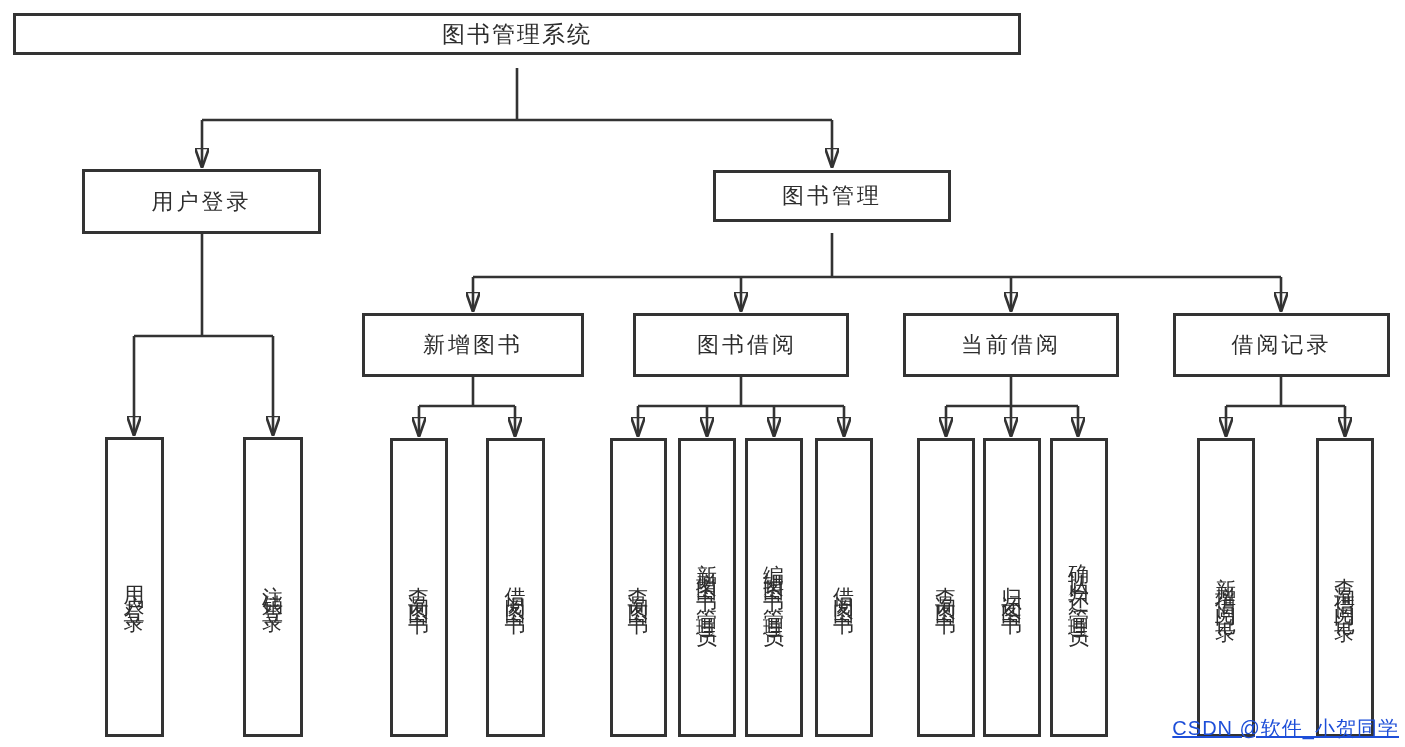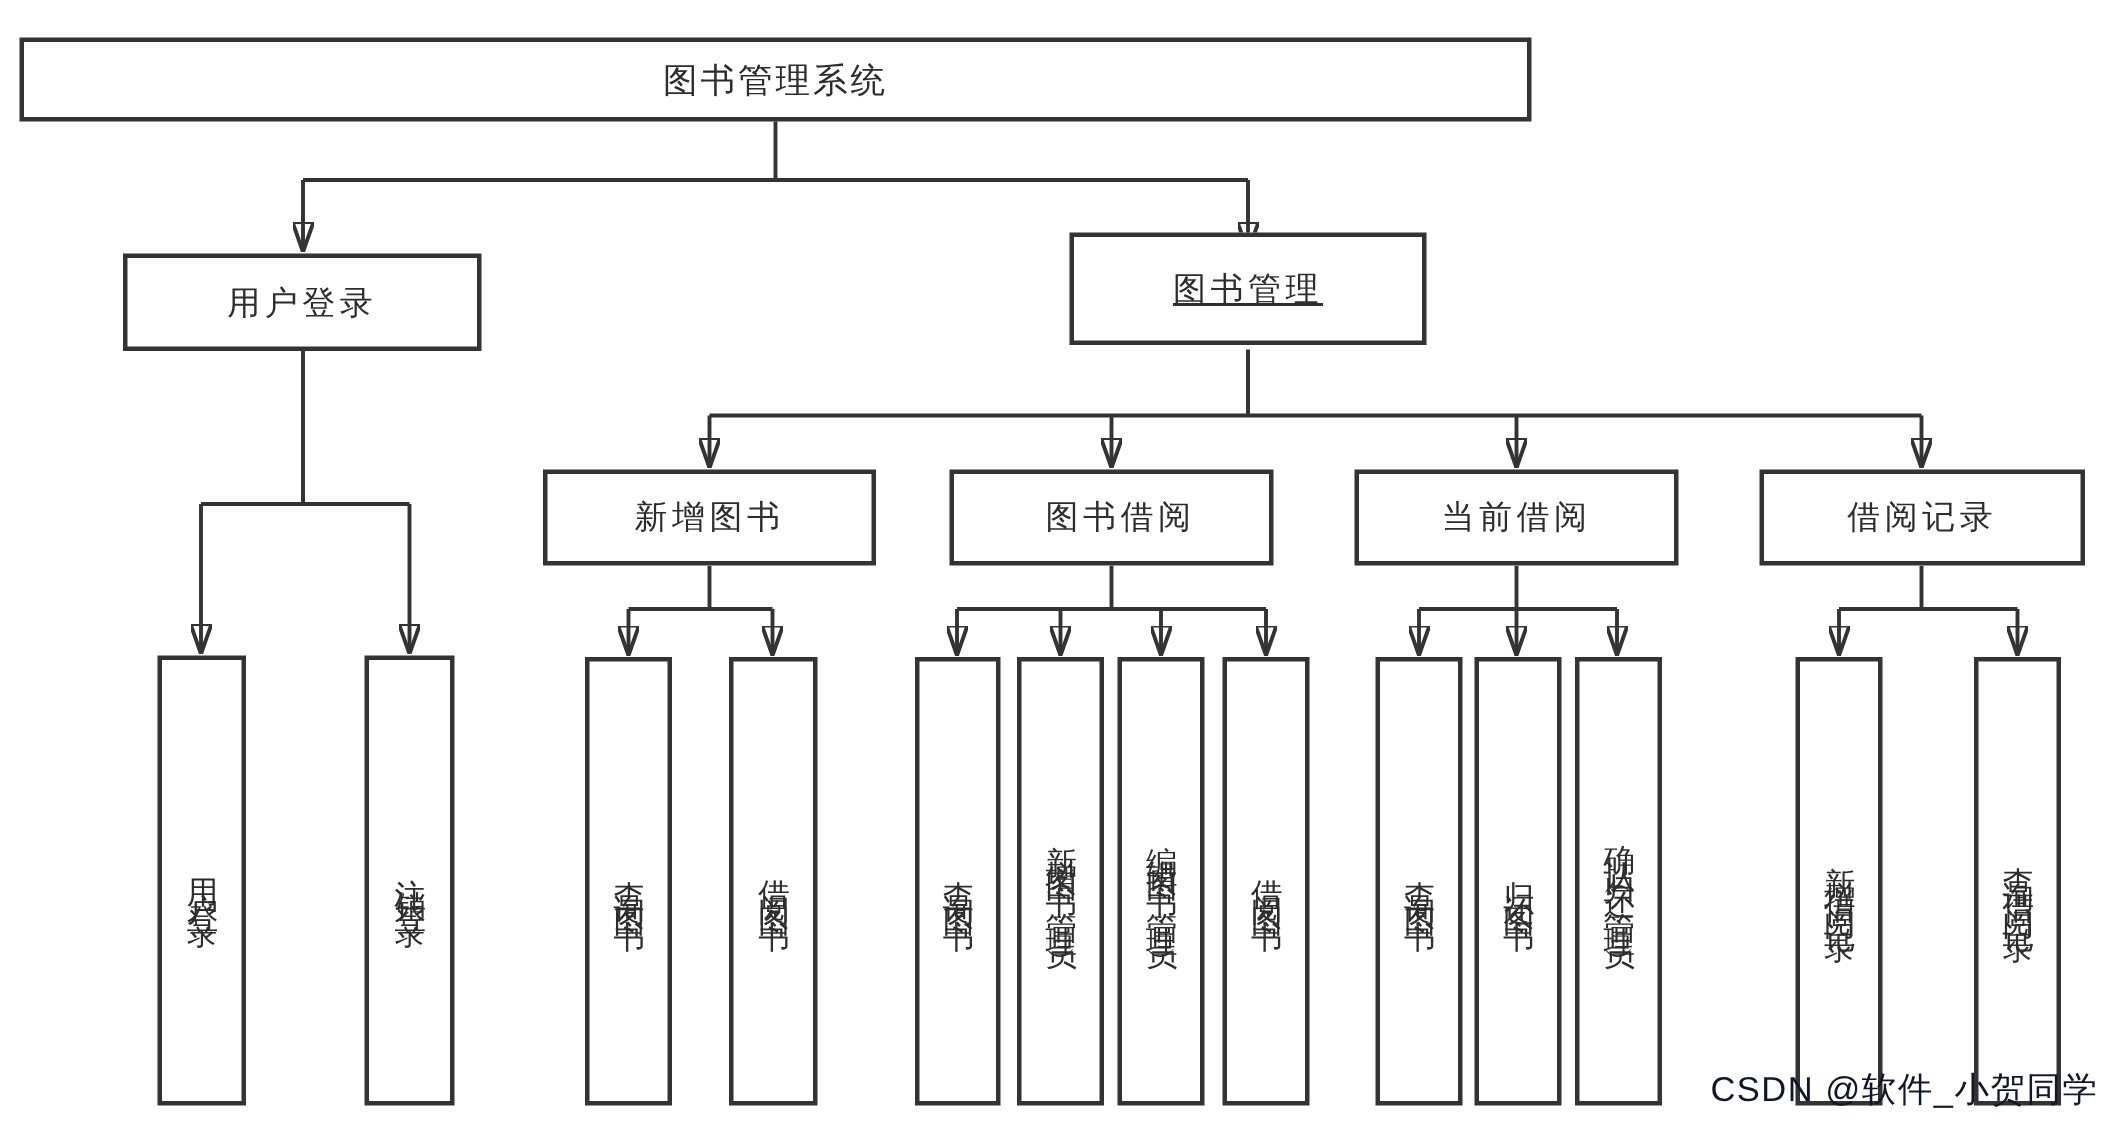--- a/index.html
+++ b/index.html
@@ -46,24 +46,25 @@
     text-orientation: mixed;
     font-size: 21px;
     line-height: 1;
     letter-spacing: 9px;
     white-space: nowrap;
   }
   .watermark {
     position: absolute;
     right: 6px;
     bottom: 5px;
-    font-size: 23px;
-    color: #0f172a;
+    font-size: 20px;
+    color: #1d4ed8;
     letter-spacing: 1px;
     white-space: nowrap;
+    text-decoration: underline;
   }
 </style>
 </head>
 <body>
 
 <div class="stage">
 
   <svg class="connector-layer" width="1405" height="747" viewBox="0 0 1405 747">
     <defs>
       <marker id="arrow" markerUnits="userSpaceOnUse" markerWidth="20" markerHeight="14" viewBox="0 0 20 14" refX="19" refY="7" orient="auto">
@@ -112,28 +113,28 @@
       <line x1="1078" y1="406" x2="1078" y2="436" marker-end="url(#arrow)"></line>
     </g>
 
     <g>
       <path d="M1281 377 V406 M1226 406 H1345"></path>
       <line x1="1226" y1="406" x2="1226" y2="436" marker-end="url(#arrow)"></line>
       <line x1="1345" y1="406" x2="1345" y2="436" marker-end="url(#arrow)"></line>
     </g>
   </svg>
 
-  <div class="node" style="left:13px; top:13px; width:1008px; height:56px;margin-top:12px;">
+  <div class="node" style="left:13px; top:13px; width:1008px; height:42px;">
     <span class="root-label">图书管理系统</span>
   </div>
 
   <div class="node" style="left:82px; top:169px; width:239px; height:65px;">
     <span class="h-label">用户登录</span>
   </div>
-  <div class="node" style="left:713px; top:155px; width:238px; height:75px;text-decoration:underline;">
+  <div class="node" style="left:713px; top:170px; width:238px; height:52px;">
     <span class="h-label">图书管理</span>
   </div>
 
   <div class="node" style="left:362px; top:313px; width:222px; height:64px;">
     <span class="h-label">新增图书</span>
   </div>
   <div class="node" style="left:633px; top:313px; width:216px; height:64px;padding-left:12px;">
     <span class="h-label">图书借阅</span>
   </div>
   <div class="node" style="left:903px; top:313px; width:216px; height:64px;">

